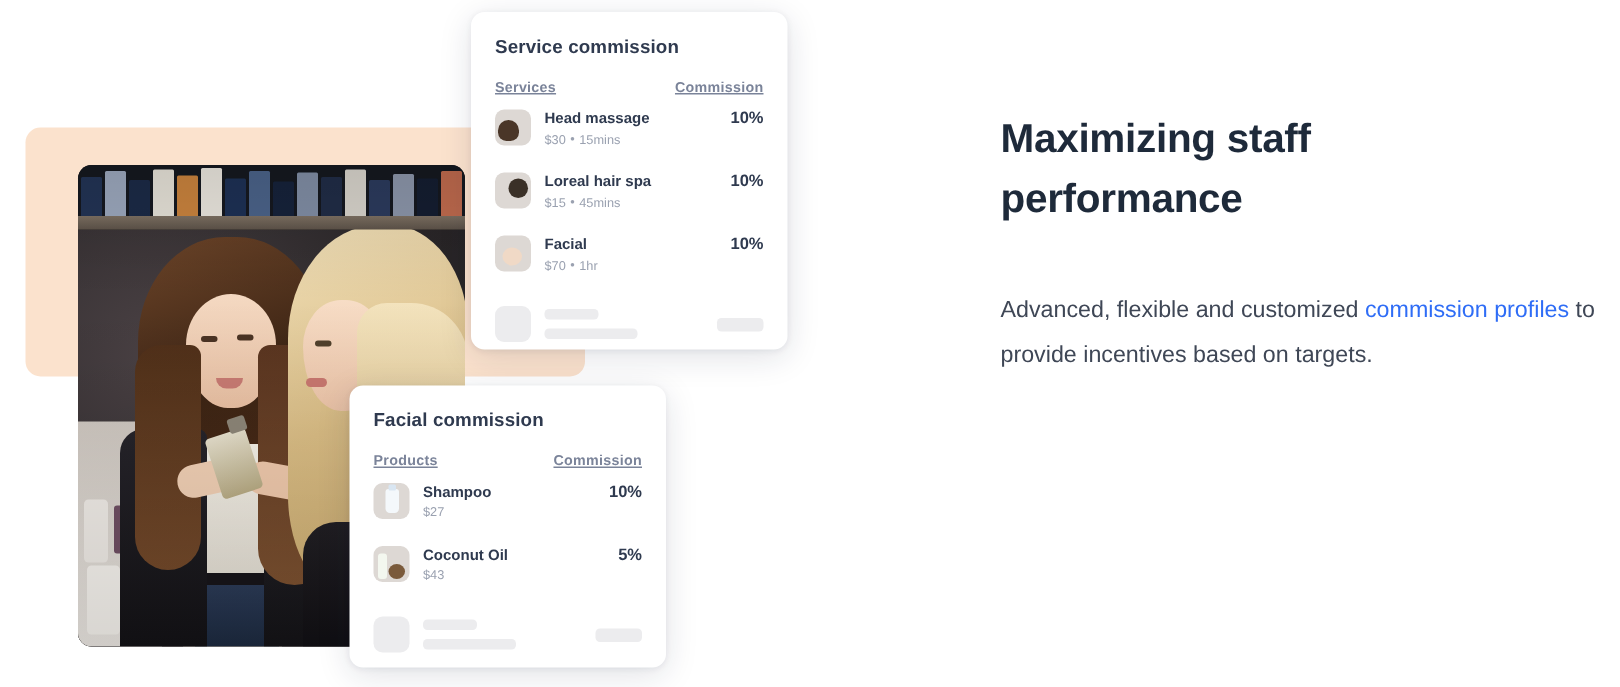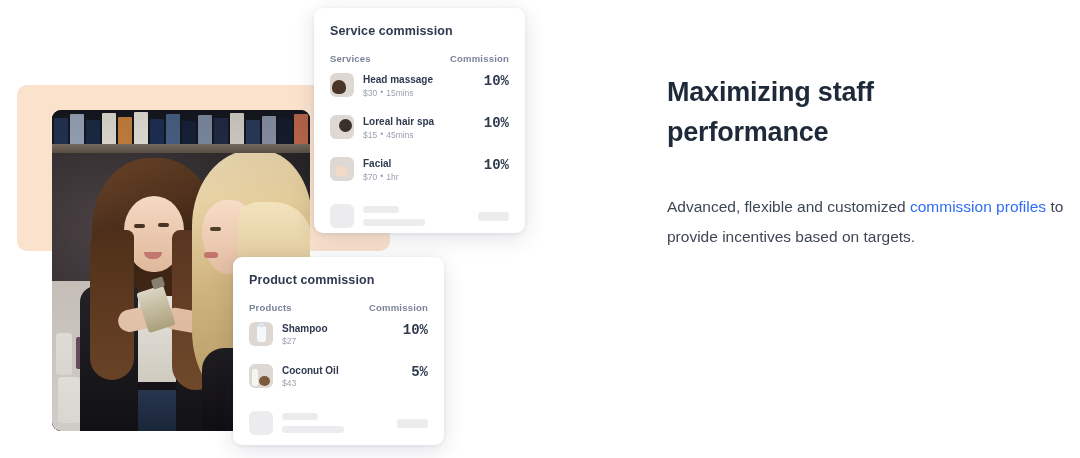--- a/index.html
+++ b/index.html
@@ -157,34 +157,35 @@
   .card-product { left: 233px; top: 257px; width: 211px; height: 188px; padding: 16px 16px 0 16px; }
 
   .card-title {
     font-size: 12.5px; font-weight: bold; color: #2f3a4f;
     letter-spacing: .1px; margin-bottom: 15px;
   }
   .col-head {
     display: flex; justify-content: space-between; align-items: flex-start;
     font-size: 9.5px; font-weight: bold; color: #7a8399; letter-spacing: .2px;
     margin-bottom: 9px;
+    text-decoration: underline;
   }
 
   .row {
     display: flex; height: 34px; margin-bottom: 8px;
   }
   .row .thumb {
     width: 24px; height: 24px; border-radius: 6px; flex: 0 0 24px;
     overflow: hidden; position: relative; background: #ddd8d4;
   }
   .row .meta { flex: 1 1 auto; padding-left: 9px; min-width: 0; }
   .row .nm { font-size: 10px; font-weight: bold; color: #2f3a4f; line-height: 13px; white-space: nowrap; }
   .row .sub { font-size: 8.5px; color: #9aa1b0; line-height: 13px; white-space: nowrap; }
   .row .sub .dot { display: inline-block; margin: 0 3px; vertical-align: 1px; }
-  .row .pct { font-size: 14px; font-weight: bold; color: #2f3a4f; flex: 0 0 auto; font-family: Liberation Mono, monospace; }
+  .row .pct { font-size: 11px; font-weight: bold; color: #2f3a4f; flex: 0 0 auto; }
 
   
   .t-head { background: linear-gradient(135deg,#e9dcd2 0%,#bba08c 40%,#6f5848 100%); }
   .t-head::after { content:""; position:absolute; left:2px; top:7px; width:14px; height:14px; background:#4a3628; border-radius:50% 50% 40% 40%; }
   .t-spa { background: linear-gradient(135deg,#c9cdd4 0%,#6c717c 45%,#262a33 100%); }
   .t-spa::after { content:""; position:absolute; left:9px; top:4px; width:13px; height:13px; background:#3a3027; border-radius:50%; }
   .t-facial { background: linear-gradient(135deg,#e8f1f6 0%,#cfdfe8 50%,#a9c3d2 100%); }
   .t-facial::after { content:""; position:absolute; left:5px; top:8px; width:13px; height:12px; background:#f0d9c6; border-radius:50%; }
   .t-coconut { background: linear-gradient(150deg,#e7f0dc 0%,#bcd6a6 45%,#8fae78 100%); }
   .t-coconut::after { content:""; position:absolute; left:3px; top:5px; width:6px; height:17px; background:#f3f7ef; border-radius:2px; }
@@ -334,21 +335,21 @@
         <div class="sq"></div>
         <div class="bars">
           <div class="b1"></div>
           <div class="b2"></div>
         </div>
         <div class="br"></div>
       </div>
     </div>
 
     <div class="card card-product">
-      <div class="card-title">Product commission</div>
+      <div class="card-title">Facial commission</div>
       <div class="col-head">
         <span>Products</span>
         <span>Commission</span>
       </div>
 
       <div class="row">
         <div class="thumb t-shampoo"></div>
         <div class="meta">
           <div class="nm">Shampoo</div>
           <div class="sub">$27</div>

